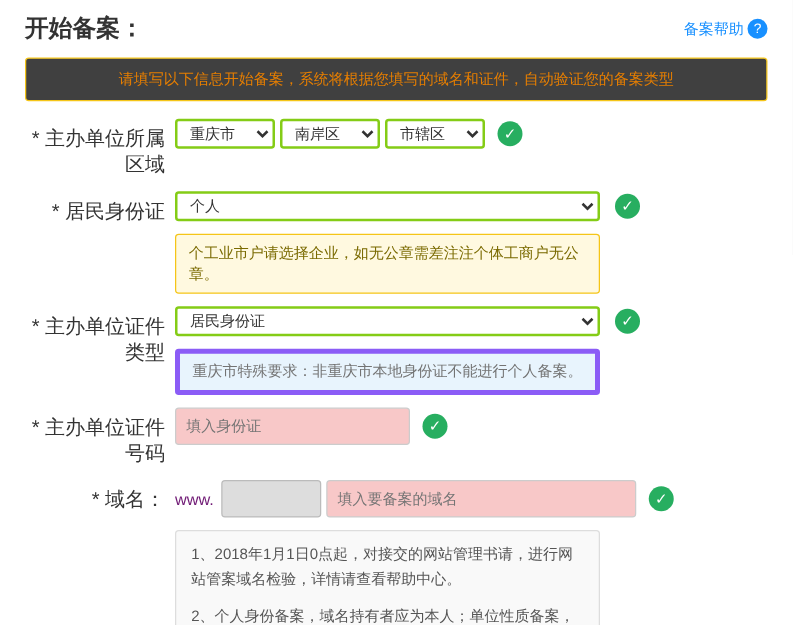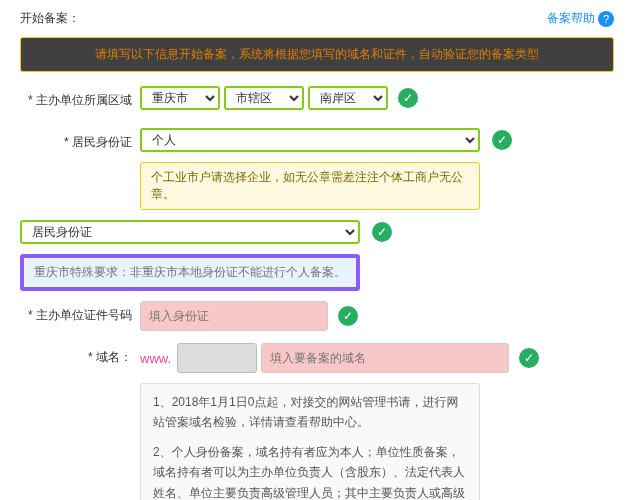--- a/index.html
+++ b/index.html
@@ -16,22 +16,22 @@
       padding: 10px 20px 20px 20px;
       position: relative;
     }
     .page-header {
       display: flex;
       justify-content: space-between;
       align-items: center;
       margin-bottom: 10px;
     }
     .page-title {
-      font-size: 12px;
-      font-weight: normal;
+      font-size: 19px;
+      font-weight: bold;
       color: #333;
     }
     .help-link {
       color: #1890ff;
       font-size: 12px;
       cursor: pointer;
       display: flex;
       align-items: center;
       gap: 3px;
       justify-content: flex-end;
@@ -66,21 +66,21 @@
       margin-bottom: 10px;
       min-height: 32px;
     }
     .form-label {
       width: 120px;
       min-width: 120px;
       text-align: right;
       padding-right: 8px;
       padding-top: 6px;
       color: #333;
-      font-size: 12px;
+      font-size: 16px;
     }
     .form-controls {
       flex: 1;
       display: flex;
       align-items: center;
       gap: 4px;
       flex-wrap: wrap;
     }
     .form-controls-col {
       flex: 1;
@@ -141,21 +141,21 @@
       margin-top: 4px;
       width: 340px;
     }
     .hint-box.blue {
       background: #e8f4fd;
       border: 4px solid #8b5cf6;
       color: #737373;
     }
     .www-prefix {
       font-size: 13px;
-      color: #ec4899;
+      color: #701a75;
       margin-right: 2px;
     }
     .notes-box {
       background: #f9f9f9;
       border: 1px solid #ddd;
       padding: 8px 12px;
       border-radius: 3px;
       font-size: 12px;
       color: #555;
       line-height: 1.7;
@@ -184,24 +184,24 @@
 
     <div class="form-row">
       <div class="form-label">
         <span>* 主办单位所属区域</span>
       </div>
       <div class="form-controls">
         <select class="small">
           <option>重庆市</option>
         </select>
         <select class="small">
-          <option>市辖区</option>
+          <option>南岸区</option>
         </select>
         <select class="small">
-          <option>南岸区</option>
+          <option>市辖区</option>
         </select>
         <span class="check-icon">✓</span>
       </div>
     </div>
 
     <div class="form-row">
       <div class="form-label">
         <span>* 居民身份证</span>
       </div>
       <div class="form-controls-col">
@@ -211,20 +211,23 @@
           </select>
           <span class="check-icon">✓</span>
         </div>
         <div class="hint-box">
           <span>个工业市户请选择企业，如无公章需差注注个体工商户无公章。</span>
         </div>
       </div>
     </div>
 
     <div class="form-row">
+      <div class="form-label">
+        <span>* 主办单位证件类型</span>
+      </div>
       <div class="form-controls-col">
         <div style="display:flex;align-items:center;gap:6px;">
           <select class="full">
             <option>居民身份证</option>
           </select>
           <span class="check-icon">✓</span>
         </div>
         <div class="hint-box blue">
           <span>重庆市特殊要求：非重庆市本地身份证不能进行个人备案。</span>
         </div>

